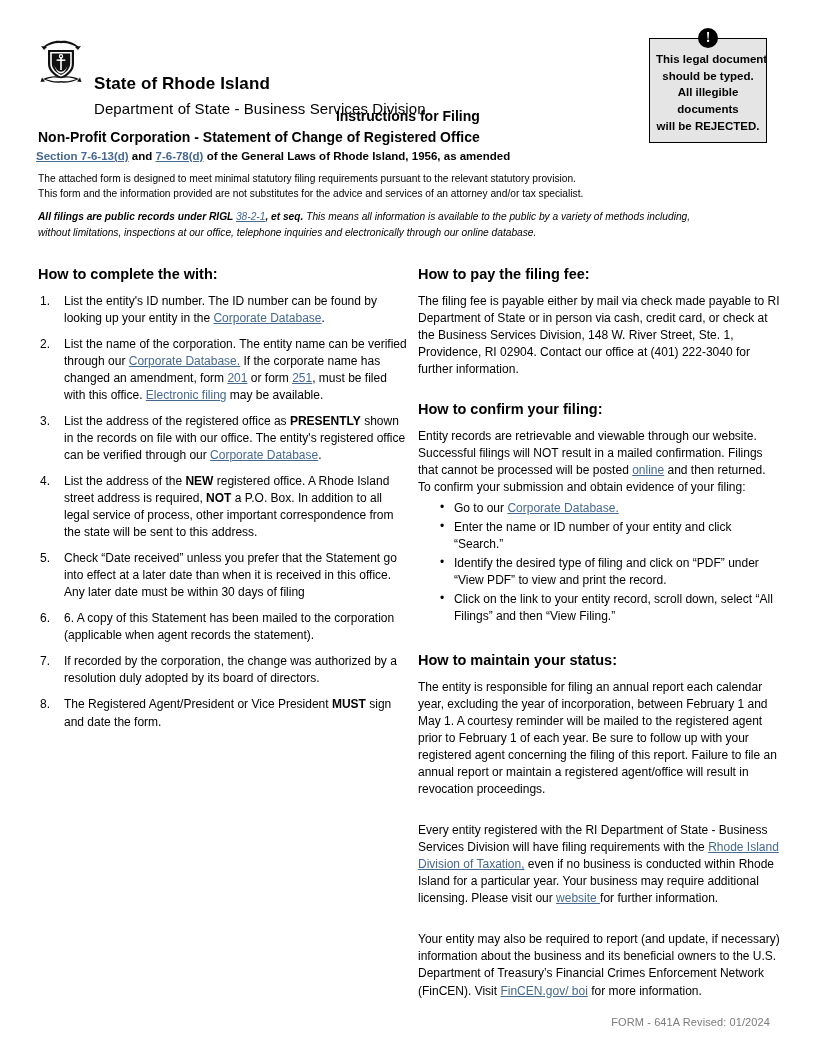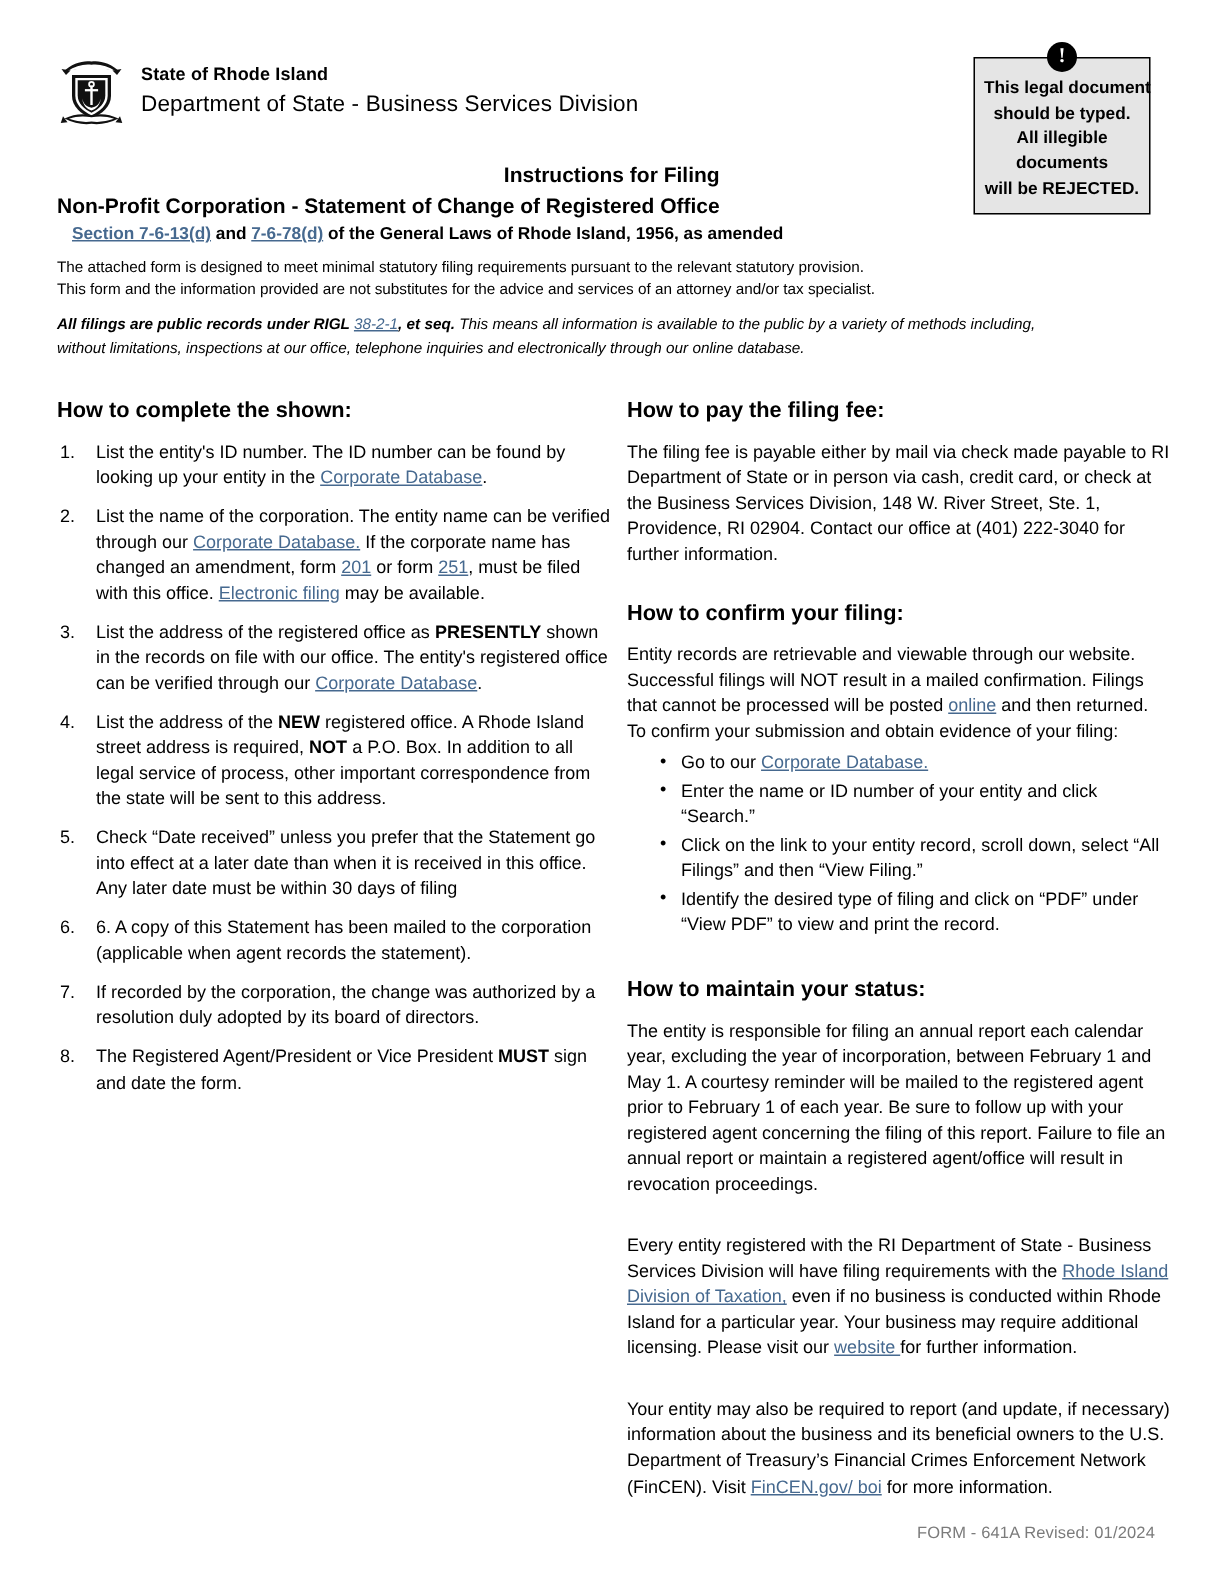--- a/index.html
+++ b/index.html
@@ -13,21 +13,21 @@
     position: relative;
     overflow: hidden;
   }
 
   .page { position: relative; width: 816px; height: 1056px; padding: 0; }
 
   
   .header { position: absolute; left: 38px; top: 38px; display: flex; align-items: flex-start; }
   .seal { width: 46px; height: 48px; flex: 0 0 46px; margin-right: 10px; }
   .agency-block { padding-top: 3px; }
-  .agency-line1 { font-size: 12px; font-weight: bold; letter-spacing: 0.1px; line-height: 1.35; }
+  .agency-line1 { font-size: 17px; font-weight: bold; letter-spacing: 0.1px; line-height: 1.35; margin-top: 32px; }
   .agency-line2 { font-size: 15px; font-weight: normal; letter-spacing: 0.1px; line-height: 1.4; margin-top: 2px; }
 
   
   .notice-wrap { position: absolute; left: 649px; top: 38px; width: 118px; }
   .notice-icon {
     position: absolute; left: 50%; top: -10px; transform: translateX(-50%);
     width: 20px; height: 20px; border-radius: 50%; background: #000;
     display: flex; align-items: center; justify-content: center;
     z-index: 3;
   }
@@ -39,21 +39,21 @@
     position: relative;
   }
   .notice-box div { white-space: nowrap; }
 
   
   .title-block { position: absolute; left: 38px; top: 106px; }
   .title-l1 { font-size: 14px; font-weight: bold; line-height: 1.5; text-align: right; }
   .title-l2 { font-size: 14px; font-weight: bold; line-height: 1.5; }
 
   
-  .statute { position: absolute; left: 48px; top: 150px; font-size: 11.5px; font-weight: bold; }
+  .statute { position: absolute; left: 36px; top: 150px; font-size: 11.5px; font-weight: bold; }
   .statute a { color: #46698f; text-decoration: underline; }
 
   .intro { position: absolute; left: 38px; top: 171px; font-size: 10.2px; line-height: 1.5; }
   .intro div { white-space: nowrap; }
 
   .public-note { position: absolute; left: 38px; top: 209px; font-size: 10.2px; line-height: 1.55; font-style: italic; width: 660px; }
   .public-note b { font-weight: bold; }
   .public-note a { color: #46698f; text-decoration: underline; font-style: italic; }
 
   
@@ -151,21 +151,21 @@
   <div class="intro">
     <div>The attached form is designed to meet minimal statutory filing requirements pursuant to the relevant statutory provision.</div>
     <div>This form and the information provided are not substitutes for the advice and services of an attorney and/or tax specialist.</div>
   </div>
 
   <div class="public-note">
     <b>All filings are public records under RIGL </b><a href="#">38-2-1</a><b>, et seq.</b><span> This means all information is available to the public by a variety of methods including, without limitations, inspections at our office, telephone inquiries and electronically through our online database.</span>
   </div>
 
   <div class="col-left">
-    <h2 class="section-head">How to complete the shown:</h2>
+    <h2 class="section-head">How to complete the with:</h2>
     <ol class="steps" id="steps-list">
         <li><span class="num">1.</span><span><span>List the entity's ID number. The ID number can be found by looking up your entity in the </span><a class="lnk" href="#">Corporate Database</a><span>.</span></span></li>
         <li><span class="num">2.</span><span><span>List the name of the corporation. The entity name can be verified through our </span><a class="lnk" href="#">Corporate Database.</a><span> If the corporate name has changed an amendment, form </span><a class="lnk" href="#">201</a><span> or form </span><a class="lnk" href="#">251</a><span>, must be filed with this office. </span><a class="lnk" href="#">Electronic filing</a><span> may be available.</span></span></li>
         <li><span class="num">3.</span><span><span>List the address of the registered office as </span><b>PRESENTLY</b><span> shown in the records on file with our office. The entity's registered office can be verified through our </span><a class="lnk" href="#">Corporate Database</a><span>.</span></span></li>
         <li><span class="num">4.</span><span><span>List the address of the </span><b>NEW</b><span> registered office. A Rhode Island street address is required, </span><b>NOT</b><span> a P.O. Box. In addition to all legal service of process, other important correspondence from the state will be sent to this address.</span></span></li>
         <li><span class="num">5.</span><span><span>Check “Date received” unless you prefer that the Statement go into effect at a later date than when it is received in this office. Any later date must be within 30 days of filing</span></span></li>
         <li><span class="num">6.</span><span><span>6.   A copy of this Statement has been mailed to the corporation (applicable when agent records the statement).</span></span></li>
         <li><span class="num">7.</span><span><span>If recorded by the corporation, the change was authorized by a resolution duly adopted by its board of directors.</span></span></li>
         <li><span class="num">8.</span><span><span>The Registered Agent/President or Vice President </span><b>MUST</b><span> sign and date the form.</span></span></li>
       </ol>
@@ -173,22 +173,22 @@
 
   <div class="col-right">
     <h2 class="section-head">How to pay the filing fee:</h2>
     <p class="body">The filing fee is payable either by mail via check made payable to RI Department of State or in person via cash, credit card, or check at the Business Services Division, 148 W. River Street, Ste. 1, Providence, RI 02904. Contact our office at (401) 222-3040 for further information.</p>
 
     <h2 class="section-head spaced">How to confirm your filing:</h2>
     <p class="body" id="confirm-body" style="margin-bottom:4px;"><span>Entity records are retrievable and viewable through our website. Successful filings will NOT result in a mailed confirmation. Filings that cannot be processed will be posted </span><a class="lnk" href="#">online</a><span> and then returned. To confirm your submission and obtain evidence of your filing:</span></p>
     <ul class="bullets" id="confirm-bullets">
         <li><span>Go to our </span><a class="lnk" href="#">Corporate Database.</a></li>
         <li><span>Enter the name or ID number of your entity and click “Search.”</span></li>
+        <li><span>Identify the desired type of filing and click on “PDF” under “View PDF” to view and print the record.</span></li>
         <li><span>Click on the link to your entity record, scroll down, select “All Filings” and then “View Filing.”</span></li>
-        <li><span>Identify the desired type of filing and click on “PDF” under “View PDF” to view and print the record.</span></li>
       </ul>
 
     <h2 class="section-head spaced" style="margin-top:26px;">How to maintain your status:</h2>
     <p class="body" style="margin-bottom:24px;">The entity is responsible for filing an annual report each calendar year, excluding the year of incorporation, between February 1 and May 1. A courtesy reminder will be mailed to the registered agent prior to February 1 of each year. Be sure to follow up with your registered agent concerning the filing of this report. Failure to file an annual report or maintain a registered agent/office will result in revocation proceedings.</p>
     <p class="body" id="maintain-p2" style="margin-bottom:24px;"><span>Every entity registered with the RI Department of State - Business Services Division will have filing requirements with the </span><a class="lnk" href="#">Rhode Island Division of Taxation,</a><span> even if no business is conducted within Rhode Island for a particular year. Your business may require additional licensing. Please visit our </span><a class="lnk" href="#">website </a><span>for further information.</span></p>
     <p class="body" id="maintain-p3"><span>Your entity may also be required to report (and update, if necessary) information about the business and its beneficial owners to the U.S. Department of Treasury’s Financial Crimes Enforcement Network (FinCEN). Visit </span><a class="lnk" href="#">FinCEN.gov/ boi</a><span> for more information.</span></p>
   </div>
 
   <div class="footer">FORM - 641A Revised:  01/2024</div>
 

